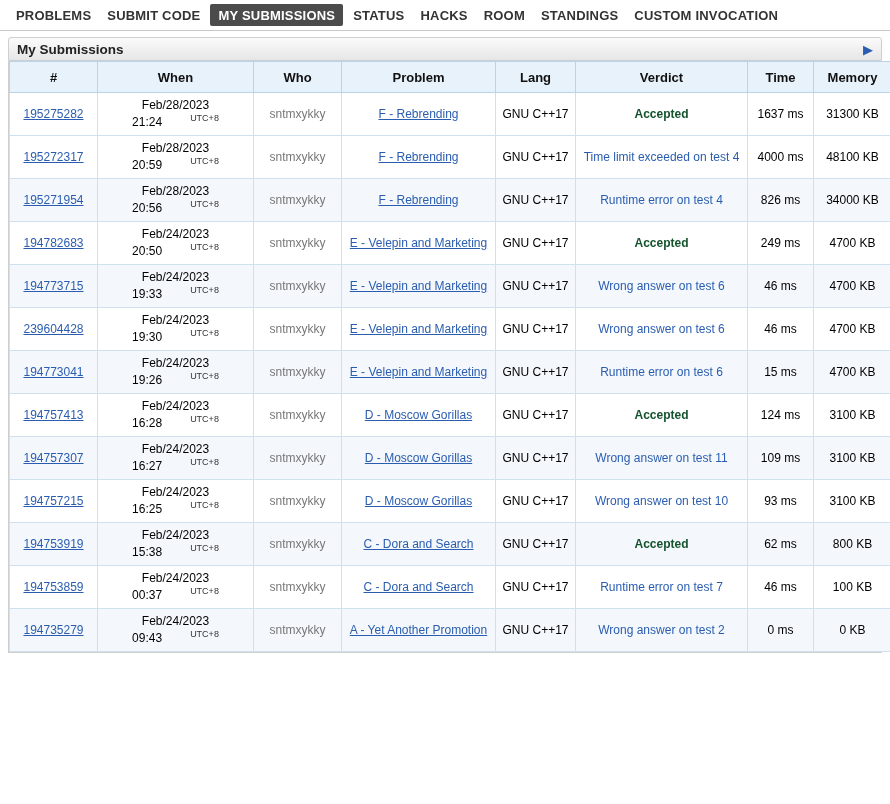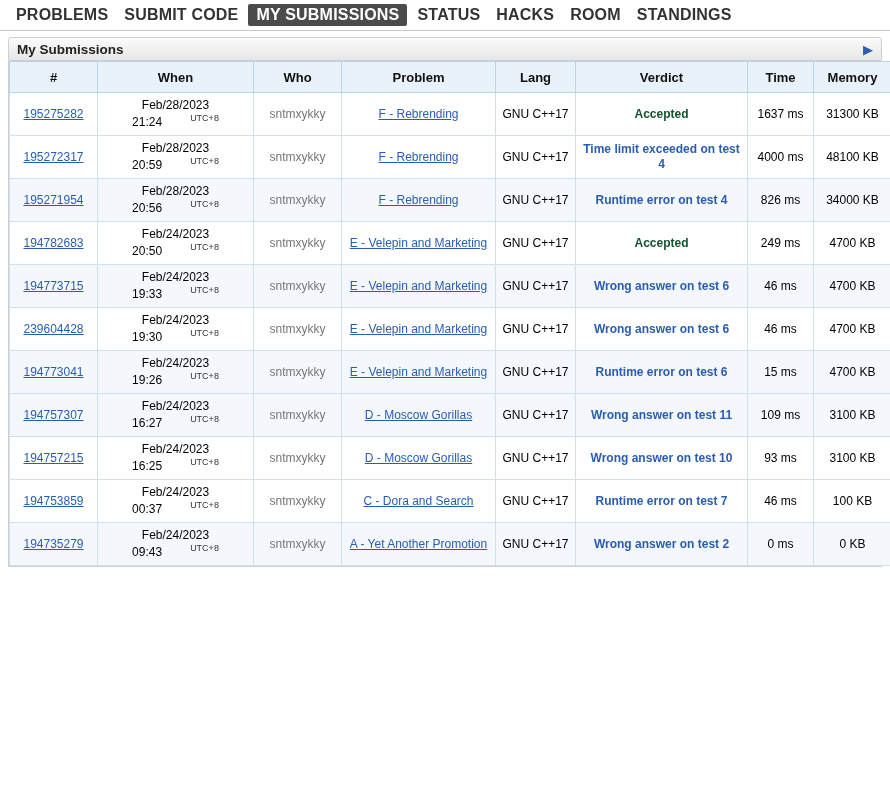--- a/index.html
+++ b/index.html
@@ -25,21 +25,21 @@
     align-items: stretch;
     padding-left: 8px;
     box-sizing: border-box;
     border-bottom: 1px solid #c8c8c8;
     background: #ffffff;
   }
   .nav-item {
     display: flex;
     align-items: center;
     padding: 0 8px;
-    font-size: 16px;
+    font-size: 13px;
     font-weight: bold;
     letter-spacing: .2px;
     color: #333333;
     text-transform: uppercase;
     cursor: pointer;
     white-space: nowrap;
   }
   .nav-item.active {
     background: #4b4b4b;
     color: #ffffff;
@@ -127,37 +127,37 @@
     vertical-align: super;
     color: #333333;
     padding-left: 28px;
   }
   .verdict-ok {
     color: #14532d;
     font-weight: bold;
   }
   .verdict-bad {
     color: #2a5db0;
-    font-weight: bold;
   }
   .lang { line-height: 1.2; }
 </style>
 </head>
 <body>
 
 <div id="page">
 
   <div class="nav" id="nav">
       <div class="nav-item">PROBLEMS</div>
       <div class="nav-item">SUBMIT CODE</div>
       <div class="nav-item active">MY SUBMISSIONS</div>
       <div class="nav-item">STATUS</div>
       <div class="nav-item">HACKS</div>
       <div class="nav-item">ROOM</div>
       <div class="nav-item">STANDINGS</div>
+      <div class="nav-item">CUSTOM INVOCATION</div>
     </div>
 
   <div class="section-head">
     <span class="section-title">My Submissions</span>
     <span class="head-arrow">▶</span>
   </div>
 
   <div class="table-wrap">
     <table class="subs">
       <colgroup>
@@ -267,20 +267,33 @@
               <div>Feb/24/2023</div>
               <div><span>19:26</span><span class="utc">UTC+8</span></div>
             </td>
             <td class="who">sntmxykky</td>
             <td><a class="link">E - Velepin and Marketing</a></td>
             <td class="lang">GNU C++17</td>
             <td><span class="verdict-bad">Runtime error on test 6</span></td>
             <td>15 ms</td>
             <td>4700 KB</td>
           </tr>
+          <tr class="">
+            <td><a class="link">194757413</a></td>
+            <td class="when">
+              <div>Feb/24/2023</div>
+              <div><span>16:28</span><span class="utc">UTC+8</span></div>
+            </td>
+            <td class="who">sntmxykky</td>
+            <td><a class="link">D - Moscow Gorillas</a></td>
+            <td class="lang">GNU C++17</td>
+            <td><span class="verdict-ok">Accepted</span></td>
+            <td>124 ms</td>
+            <td>3100 KB</td>
+          </tr>
           <tr class="alt">
             <td><a class="link">194757307</a></td>
             <td class="when">
               <div>Feb/24/2023</div>
               <div><span>16:27</span><span class="utc">UTC+8</span></div>
             </td>
             <td class="who">sntmxykky</td>
             <td><a class="link">D - Moscow Gorillas</a></td>
             <td class="lang">GNU C++17</td>
             <td><span class="verdict-bad">Wrong answer on test 11</span></td>
@@ -293,20 +306,33 @@
               <div>Feb/24/2023</div>
               <div><span>16:25</span><span class="utc">UTC+8</span></div>
             </td>
             <td class="who">sntmxykky</td>
             <td><a class="link">D - Moscow Gorillas</a></td>
             <td class="lang">GNU C++17</td>
             <td><span class="verdict-bad">Wrong answer on test 10</span></td>
             <td>93 ms</td>
             <td>3100 KB</td>
           </tr>
+          <tr class="alt">
+            <td><a class="link">194753919</a></td>
+            <td class="when">
+              <div>Feb/24/2023</div>
+              <div><span>15:38</span><span class="utc">UTC+8</span></div>
+            </td>
+            <td class="who">sntmxykky</td>
+            <td><a class="link">C - Dora and Search</a></td>
+            <td class="lang">GNU C++17</td>
+            <td><span class="verdict-ok">Accepted</span></td>
+            <td>62 ms</td>
+            <td>800 KB</td>
+          </tr>
           <tr class="">
             <td><a class="link">194753859</a></td>
             <td class="when">
               <div>Feb/24/2023</div>
               <div><span>00:37</span><span class="utc">UTC+8</span></div>
             </td>
             <td class="who">sntmxykky</td>
             <td><a class="link">C - Dora and Search</a></td>
             <td class="lang">GNU C++17</td>
             <td><span class="verdict-bad">Runtime error on test 7</span></td>

